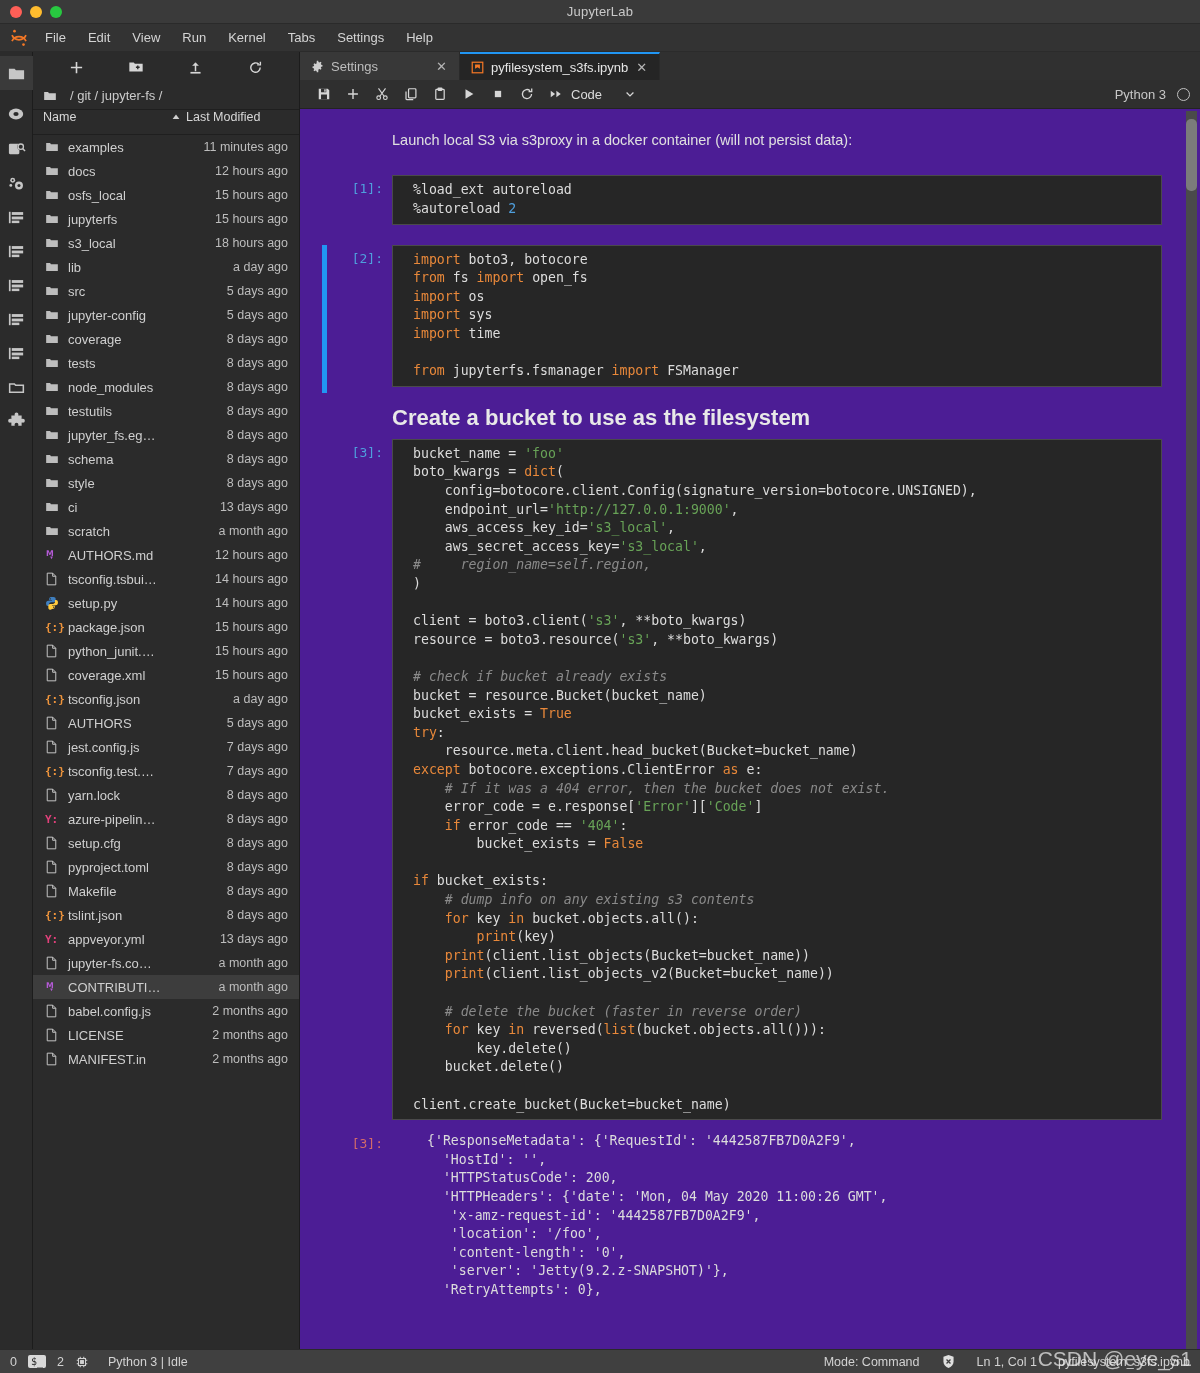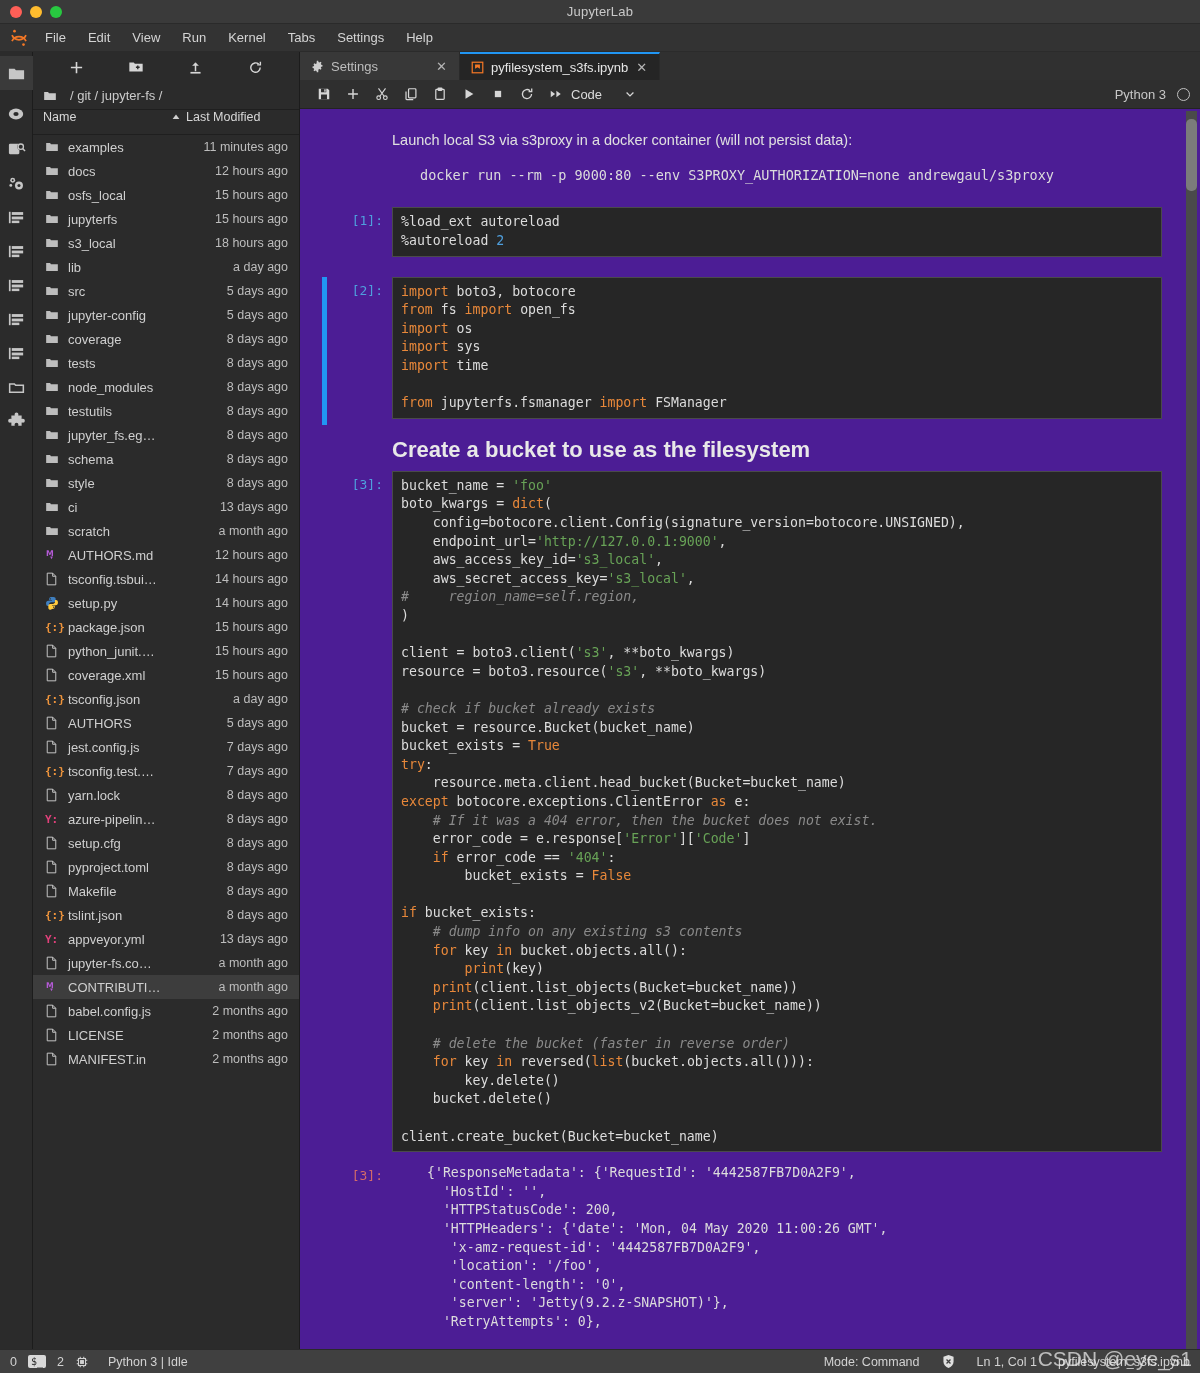--- a/index.html
+++ b/index.html
@@ -145,21 +145,21 @@
   .md-pre {
     font-family: "DejaVu Sans Mono", monospace; font-size: 13.5px; color: #dcdcdc;
     padding-left: 100px; margin-top: 16px; white-space: pre;
   }
   .md-h2 {
     font-size: 22px; font-weight: bold; color: #e8e8e8;
     padding-left: 72px; margin: 18px 0 8px 0;
   }
 
   .code-box {
-    flex: 1; background: #262626; border: 1px solid #4a4a4a; padding: 5px 8px;
+    flex: 1; background: #262626; border: 1px solid #4a4a4a; padding: 5px 20px;
     min-width: 0;
   }
   pre.code {
     font-family: "DejaVu Sans Mono", monospace;
     font-size: 13.2px; line-height: 18.6px; color: #dcdcdc;
     white-space: pre; overflow: hidden;
   }
   pre.out {
     font-family: "DejaVu Sans Mono", monospace;
     font-size: 13.2px; line-height: 18.6px; color: #dcdcdc;
@@ -807,21 +807,20 @@
           <span class="kernel-name">Python 3</span>
           <span class="kernel-dot"></span>
         </div>
       </div>
 
       <div class="nb-area">
         <div class="nb-pages">
 
           <div class="cell md-cell">
             <div class="md-text">Launch local S3 via s3proxy in a docker container (will not persist data):</div>
-            <div class="md-pre">docker run --rm -p 9000:80 --env S3PROXY_AUTHORIZATION=none andrewgaul/s3proxy</div>
           </div>
 
           <div class="cell" style="margin-top:20px">
             <div class="cell-row">
               <div class="prompt">[1]:</div>
               <div class="code-box">
                 <pre class="code"><span class="m">%load_ext autoreload</span>
 <span class="m">%autoreload </span><span class="n">2</span></pre>
               </div>
             </div>

